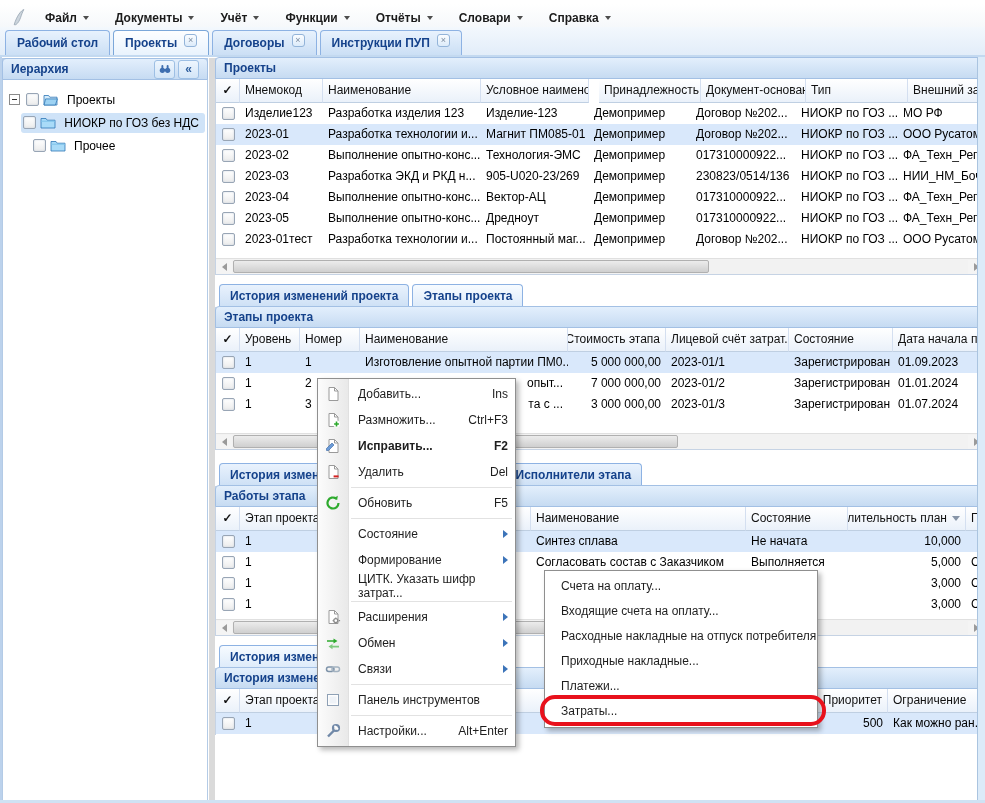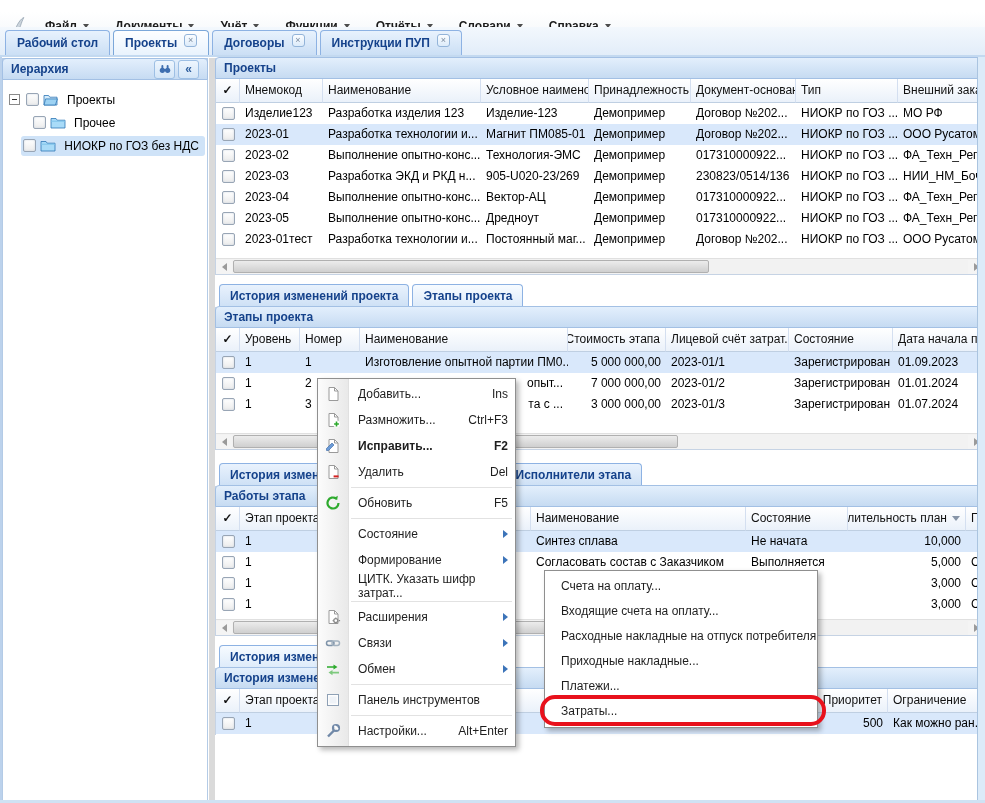--- a/index.html
+++ b/index.html
@@ -1,21 +1,21 @@
 <!DOCTYPE html>
 <html><head>
 <meta charset="utf-8">
 <style>
   * { box-sizing: border-box; margin:0; padding:0; }
   html,body { background:#fff; }
   .window{ position:relative; width:985px; height:803px; background:#fff;
     font-family:"Liberation Sans",sans-serif; font-size:12px; overflow:hidden; }
 
   
-  .menubar{ position:absolute; left:0; top:12px; width:985px; height:27px;
+  .menubar{ position:absolute; left:0; top:4px; width:985px; height:27px;
     background:linear-gradient(#ffffff,#f4f7fa); display:flex; align-items:center; }
   .logo{ width:26px; height:24px; margin-left:6px; display:flex; align-items:center; justify-content:center; }
   .mi{ padding:4px 13px; font-weight:bold; color:#1b1b1b; cursor:default; display:flex; align-items:center; }
   .caret{ width:0; height:0; border-left:3.5px solid transparent; border-right:3.5px solid transparent;
     border-top:4px solid #4d4d4d; margin-left:6px; }
 
   
   .tabbar{ position:absolute; left:0; top:27px; width:985px; height:30px;
     background:linear-gradient(#f3f8fd,#e2edf9); border-bottom:2px solid #c3d9f0; padding:3px 0 0 5px;
     display:flex; align-items:flex-start; }
@@ -174,46 +174,46 @@
           <span class="expander"></span>
           <span class="cb"></span>
           <span class="ticon" style="width: 16px; height: 16px; display: inline-flex; flex: 0 0 auto;">
             <svg viewBox="0 0 16 16">
               <path d="M1 3.5h4.6l1.2 1.7H14V13H1z" fill="#d4ecfc" stroke="#2f76b5" stroke-width=".8"></path>
               <path d="M2.6 6.9h11.8L12.4 13H1z" fill="#9dd2f3" stroke="#2f76b5" stroke-width=".8"></path>
             </svg>
           </span>
           <span class="tlabel">Проекты</span>
         </div>
+        <div class="tnode sel">
+          <span class="ind"></span>
+          <span class="selwrap">
+            <span class="cb"></span>
+            <span class="ticon" style="width: 16px; height: 16px; display: inline-flex; flex: 0 0 auto;">
+              <svg viewBox="0 0 16 16">
+                <path d="M1 3.5h5l1.2 1.7H15V13H1z" fill="#a9dbf8" stroke="#2f76b5" stroke-width=".8"></path>
+                <path d="M1 6.2h14" stroke="#7fc2ea" stroke-width="1"></path>
+              </svg>
+            </span>
+            <span class="tlabel">НИОКР по ГОЗ без НДС</span>
+          </span>
+        </div>
         <div class="tnode">
           <span class="ind"></span>
           <span class="selwrap">
             <span class="cb"></span>
             <span class="ticon" style="width: 16px; height: 16px; display: inline-flex; flex: 0 0 auto;">
               <svg viewBox="0 0 16 16">
                 <path d="M1 3.5h5l1.2 1.7H15V13H1z" fill="#a9dbf8" stroke="#2f76b5" stroke-width=".8"></path>
                 <path d="M1 6.2h14" stroke="#7fc2ea" stroke-width="1"></path>
               </svg>
             </span>
             <span class="tlabel">Прочее</span>
           </span>
         </div>
-        <div class="tnode sel">
-          <span class="ind"></span>
-          <span class="selwrap">
-            <span class="cb"></span>
-            <span class="ticon" style="width: 16px; height: 16px; display: inline-flex; flex: 0 0 auto;">
-              <svg viewBox="0 0 16 16">
-                <path d="M1 3.5h5l1.2 1.7H15V13H1z" fill="#a9dbf8" stroke="#2f76b5" stroke-width=".8"></path>
-                <path d="M1 6.2h14" stroke="#7fc2ea" stroke-width="1"></path>
-              </svg>
-            </span>
-            <span class="tlabel">НИОКР по ГОЗ без НДС</span>
-          </span>
-        </div>
       </div>
   </div>
   <div style="position:absolute; left:209px; top:58px; width:6px; height:743px; background:#dadada;"></div>
 
   <div class="panel" id="p-projects" style="left:215px; top:58px; width:770px; height:217px;">
     <div class="sec-header">
       <span>Проекты</span>
     </div>
     <div>
         <div class="grid-head">
@@ -222,21 +222,21 @@
           </div>
           <div class="hcell" style="width: 83px;">
             <span>Мнемокод</span>
           </div>
           <div class="hcell" style="width: 158px;">
             <span>Наименование</span>
           </div>
           <div class="hcell" style="width: 108px;">
             <span>Условное наименова</span>
           </div>
-          <div class="hcell" style="width: 102px;">
+          <div class="hcell" style="width: 102px; margin-left: 10px;">
             <span>Принадлежность</span>
           </div>
           <div class="hcell" style="width: 105px;">
             <span>Документ-основан</span>
           </div>
           <div class="hcell" style="width: 102px;">
             <span>Тип</span>
           </div>
           <div class="hcell" style="width: 88px;">
             <span>Внешний заказчик</span>
@@ -641,35 +641,35 @@
             <circle cx="10.8" cy="11.6" r="2" fill="none" stroke="#8a8a8a" stroke-width="1.3"></circle>
             <path d="M10.8 8.4v1.2M10.8 13.6v1.2M7.6 11.6h1.2M13.9 11.6h1.2" stroke="#8a8a8a" stroke-width="1.1"></path>
           </svg>
         </span>
         <span>Расширения</span>
         <span class="arr"></span>
       </div>
       <div class="ctx-item">
         <span class="ico" style="width: 16px; height: 16px; display: inline-flex; flex: 0 0 auto;">
           <svg viewBox="0 0 16 16">
+            <path d="M2 5.2h6.5V3.4L12.5 6 8.5 8.6V6.8H2z" fill="#2daa2d"></path>
+            <path d="M14 10.8H7.5V9L3.5 11.6l4 2.6v-1.8H14z" fill="#7ec97e"></path>
+          </svg>
+        </span>
+        <span>Обмен</span>
+        <span class="arr"></span>
+      </div>
+      <div class="ctx-item">
+        <span class="ico" style="width: 16px; height: 16px; display: inline-flex; flex: 0 0 auto;">
+          <svg viewBox="0 0 16 16">
             <rect x="1.5" y="6" width="7.5" height="4.5" rx="2.2" fill="none" stroke="#7e93a9" stroke-width="1.5"></rect>
             <rect x="7" y="6" width="7.5" height="4.5" rx="2.2" fill="none" stroke="#a3b2c0" stroke-width="1.5"></rect>
           </svg>
         </span>
         <span>Связи</span>
-        <span class="arr"></span>
-      </div>
-      <div class="ctx-item">
-        <span class="ico" style="width: 16px; height: 16px; display: inline-flex; flex: 0 0 auto;">
-          <svg viewBox="0 0 16 16">
-            <path d="M2 5.2h6.5V3.4L12.5 6 8.5 8.6V6.8H2z" fill="#2daa2d"></path>
-            <path d="M14 10.8H7.5V9L3.5 11.6l4 2.6v-1.8H14z" fill="#7ec97e"></path>
-          </svg>
-        </span>
-        <span>Обмен</span>
         <span class="arr"></span>
       </div>
       <div class="ctx-sep"></div>
       <div class="ctx-item">
         <span class="ico" style="width: 16px; height: 16px; display: inline-flex; flex: 0 0 auto;">
           <svg viewBox="0 0 16 16">
             <rect x="2.5" y="2.5" width="11" height="11" fill="#fdfdfd" stroke="#8ea0b5"></rect>
             <rect x="4.5" y="4.5" width="7" height="7" fill="#eef2f7"></rect>
           </svg>
         </span>

